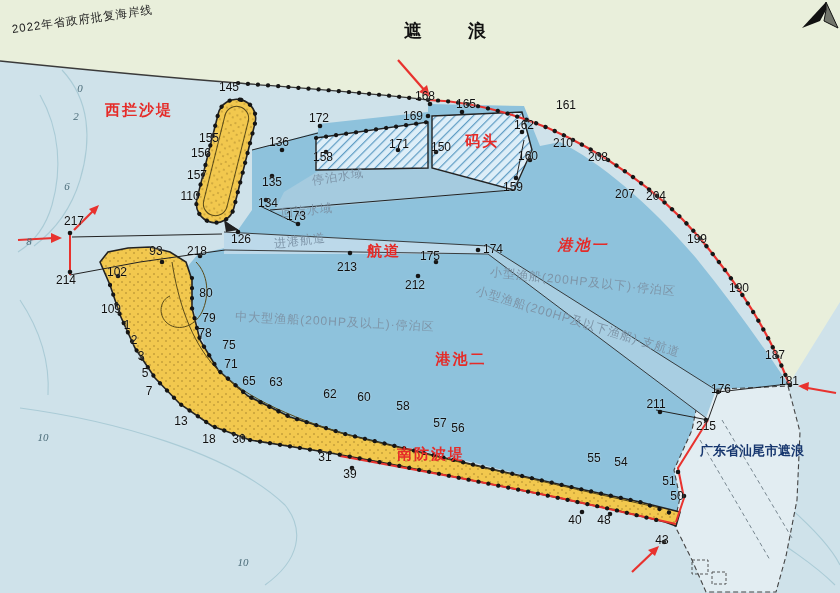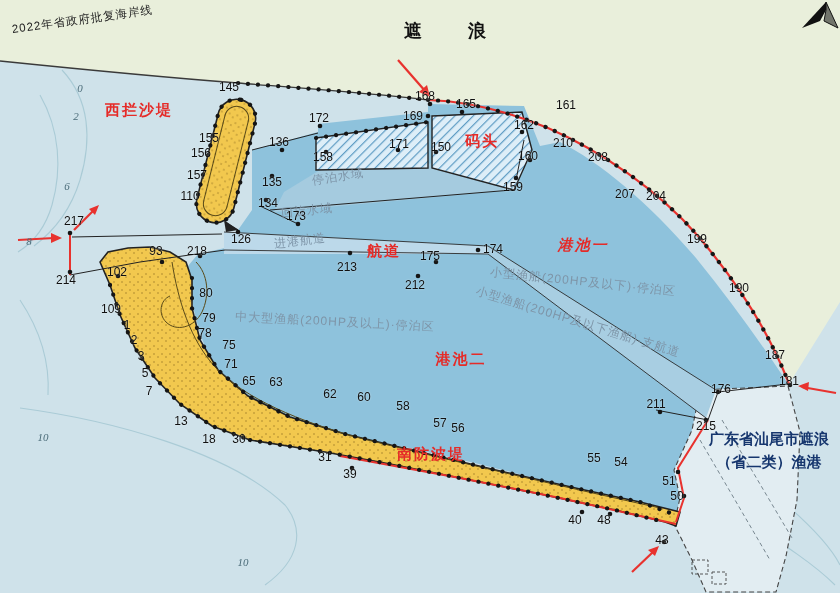--- a/index.html
+++ b/index.html
@@ -33,22 +33,22 @@
     position:absolute; left:12px; top:22px;
     transform:rotate(-8deg); transform-origin:left center;
     font-size:11.5px; color:#222; letter-spacing:1px; white-space:nowrap;
   }
   .place-title {
     position:absolute; left:404px; top:19px;
     font-size:18px; font-weight:600; color:#111;
     letter-spacing:14px; white-space:nowrap;
   }
   .project-label {
-    position:absolute; left:700px; top:428px; width:138px;
-    color:#16366e; font-weight:bold; font-size:15px; line-height:1.5;text-align:center;
+    position:absolute; left:700px; top:441px; width:138px;
+    color:#16366e; font-weight:bold; font-size:13px; line-height:1.5;
   }
 </style>
 </head>
 <body>
 
 <div class="stage">
 
   <svg width="840" height="593" viewBox="0 0 840 593">
     <defs>
       <pattern id="hatch" width="6.5" height="6.5" patternTransform="rotate(45)" patternUnits="userSpaceOnUse">
@@ -215,21 +215,20 @@
 
     <div class="water-label" style="left:338px; top:177px; transform:translate(-50%,-50%) rotate(-9deg);">停泊水域</div>
     <div class="water-label" style="left:307px; top:211px; transform:translate(-50%,-50%) rotate(-6deg);">回旋水域</div>
     <div class="water-label" style="left:300px; top:241px; transform:translate(-50%,-50%) rotate(-7deg);">进港航道</div>
     <div class="water-label" style="left:335px; top:322px; transform:translate(-50%,-50%) rotate(3deg);">中大型渔船(200HP及以上)·停泊区</div>
     <div class="water-label" style="left:583px; top:282px; transform:translate(-50%,-50%) rotate(6deg);">小型渔船(200HP及以下)·停泊区</div>
     <div class="water-label" style="left:578px; top:322px; transform:translate(-50%,-50%) rotate(17deg);">小型渔船(200HP及以下渔船)·支航道</div>
 
     <div class="project-label">
       <div>广东省汕尾市遮浪</div>
-      <div>（省二类）渔港</div>
     </div>
   </div>
 
   <div class="layer">
       <span class="depth" style="left: 80px; top: 88px;">0</span>
       <span class="depth" style="left: 76px; top: 116px;">2</span>
       <span class="depth" style="left: 67px; top: 186px;">6</span>
       <span class="depth" style="left: 29px; top: 241px;">8</span>
       <span class="depth" style="left: 43px; top: 437px;">10</span>
       <span class="depth" style="left: 243px; top: 562px;">10</span>

